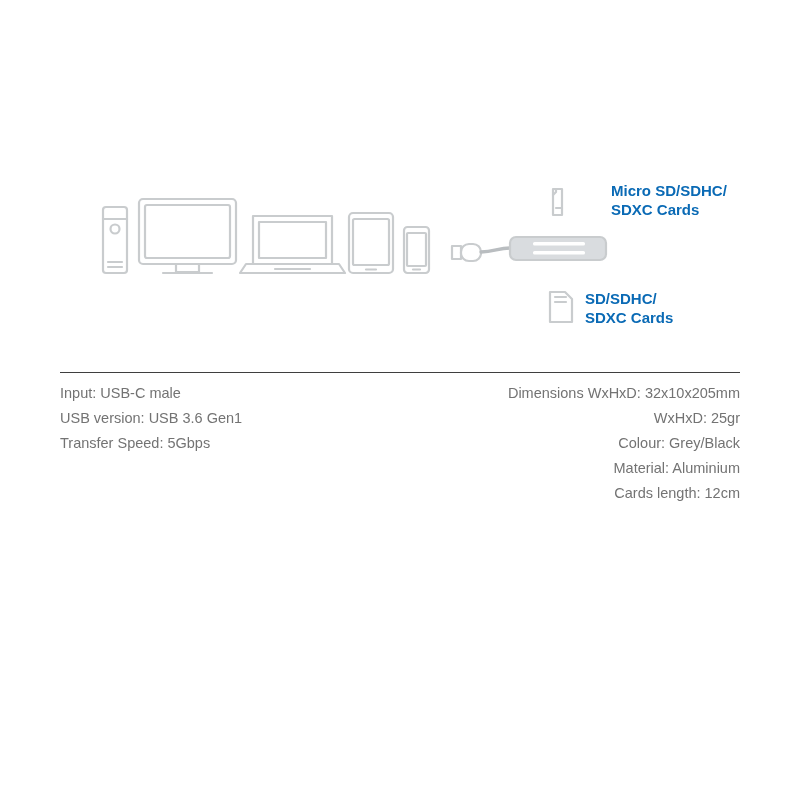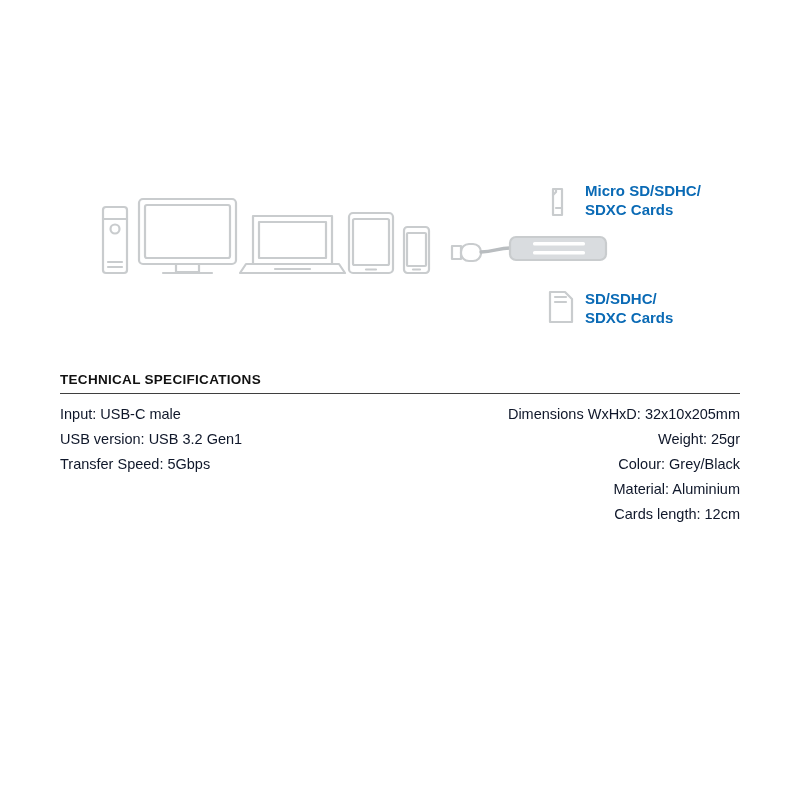--- a/index.html
+++ b/index.html
@@ -30,21 +30,21 @@
 
   .callout {
     position: absolute;
     color: #0a6ab5;
     font-weight: bold;
     font-size: 15px;
     line-height: 1.25;
     white-space: pre-line;
   }
   #callout-micro {
-    left: 585px;
+    left: 611px;
     top: 182px;
   }
   #callout-sd {
     left: 585px;
     top: 290px;
   }
   #callout-otg {
     left: 344px;
     top: 288px;
   }
@@ -68,21 +68,21 @@
     background: #3f3f3f;
     width: 100%;
   }
   #specs-columns {
     display: flex;
     padding-top: 8px;
   }
   .spec-col {
     font-size: 14.5px;
     line-height: 1.72;
-    color: #0f172a;
+    color: #737373;
   }
   #spec-col-left {
     width: 436px;
   }
   #spec-col-right {
     width: 244px;
     text-align: right;
   }
   .spec-line {
     white-space: pre-line;
@@ -161,34 +161,33 @@
   <div class="callout" id="callout-micro">Micro SD/SDHC/
 SDXC Cards</div>
 
   <div class="callout" id="callout-sd">SD/SDHC/
 SDXC Cards</div>
 
 </div>
 
 <div id="specs">
 
-  <div id="specs-title">TECHNICAL SPECIFICATIONS</div>
 
   <div class="rule"></div>
 
   <div id="specs-columns">
 
     <div class="spec-col" id="spec-col-left">
       <div class="spec-line">Input: USB-C male</div>
-      <div class="spec-line">USB version: USB 3.2 Gen1</div>
+      <div class="spec-line">USB version: USB 3.6 Gen1</div>
       <div class="spec-line">Transfer Speed: 5Gbps</div>
     </div>
 
     <div class="spec-col" id="spec-col-right">
       <div class="spec-line">Dimensions WxHxD: 32x10x205mm</div>
-      <div class="spec-line">Weight: 25gr</div>
+      <div class="spec-line">WxHxD: 25gr</div>
       <div class="spec-line">Colour: Grey/Black</div>
       <div class="spec-line">Material: Aluminium</div>
       <div class="spec-line">Cards length: 12cm</div>
     </div>
 
   </div>
 </div>
 
 </body></html>

